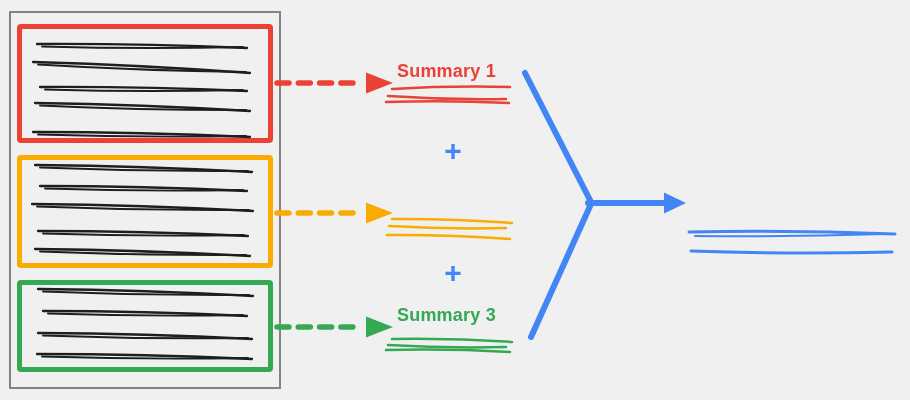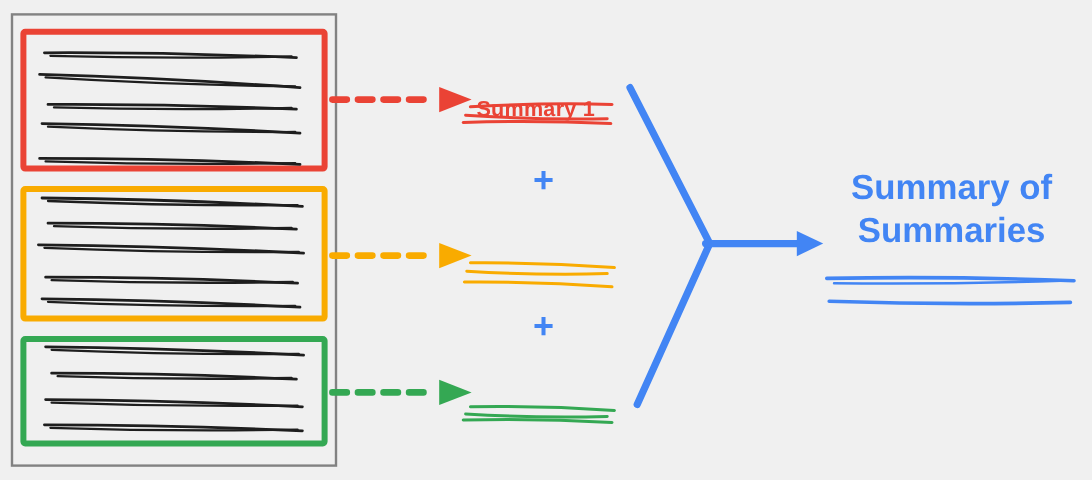--- a/index.html
+++ b/index.html
@@ -41,21 +41,20 @@
   .section.orange { top: 142px; height: 113px; border-color: var(--orange); }
   .section.green  { top: 267px; height: 92px;  border-color: var(--green); }
 
   .label {
     position: absolute;
     font-size: 18px;
     font-weight: 700;
     letter-spacing: 0.2px;
     z-index: 3;
     white-space: nowrap;
-    margin-top: 20px;
   }
   .label.s1 { left: 397px; top: 61px;  color: var(--red); }
   .label.s2 { left: 397px; top: 190px; color: var(--orange); }
   .label.s3 { left: 397px; top: 305px; color: var(--green); }
 
   .plus {
     position: absolute;
     width: 34px;
     text-align: center;
     font-size: 30px;
@@ -157,16 +156,16 @@
 
   <div class="doc">
     <div class="section red"></div>
     <div class="section orange"></div>
     <div class="section green"></div>
   </div>
 
   <div class="label s1">Summary 1</div>
   <div class="plus p1">+</div>
   <div class="plus p2">+</div>
+  <div class="label s3">Summary 3</div>
 
-  <div class="final-label">Summary of Summaries</div>
 
 </div>
 
 </body></html>

